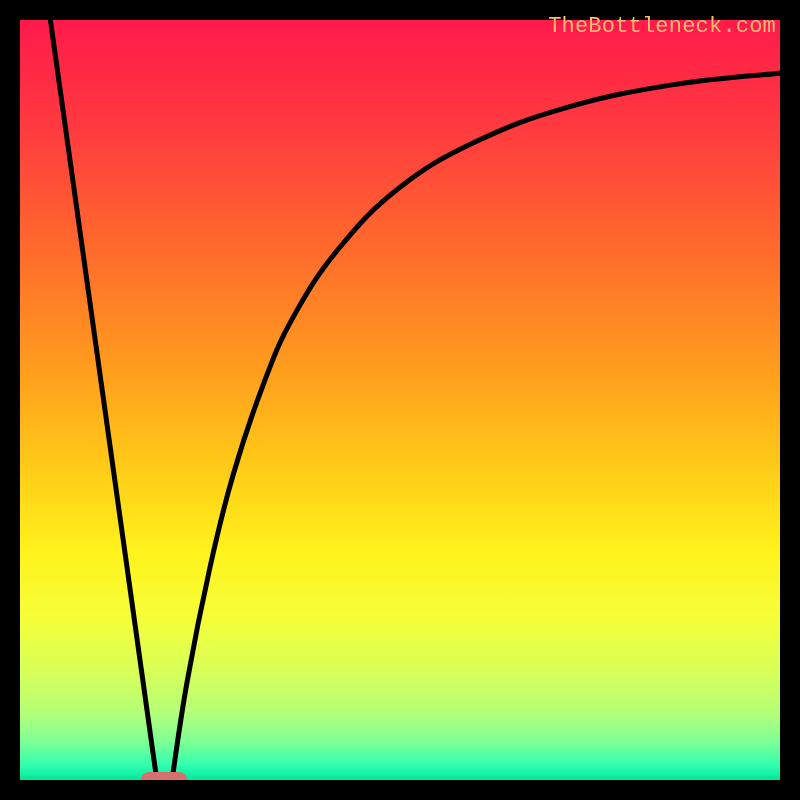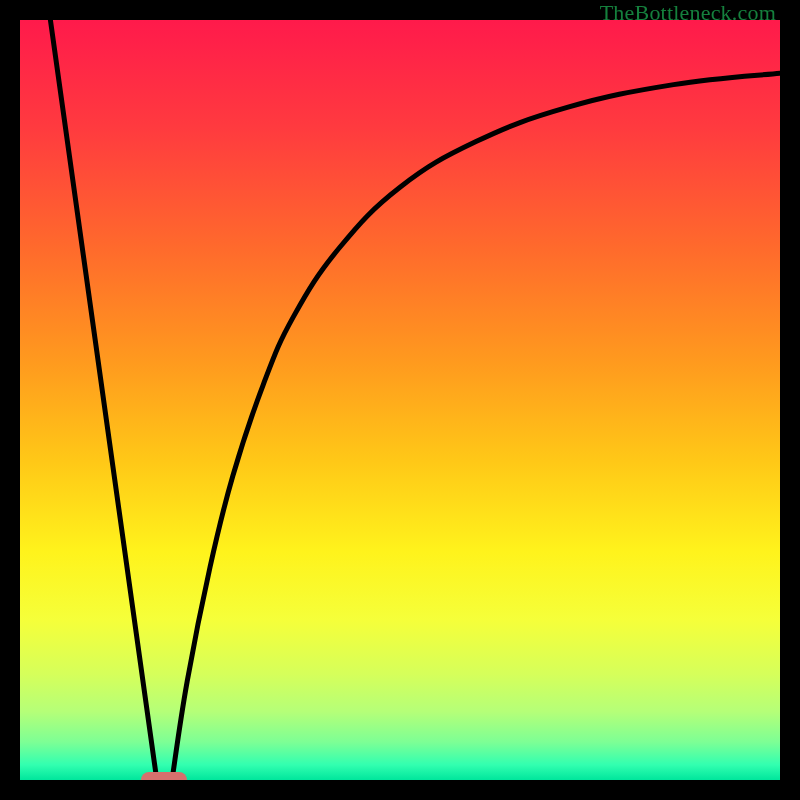--- a/index.html
+++ b/index.html
@@ -22,26 +22,26 @@
     width: 760px;
     height: 760px;
     overflow: hidden;
   }
   .gradient {
     position: absolute;
     inset: 0;
   }
   .watermark {
     position: absolute;
-    top: 0;
+    top: 14px;
     right: 24px;
-    font-family: Liberation Serif, serif;
+    font-family: Liberation Mono, monospace;
     font-size: 22px;
     font-weight: 400;
-    color: #15803d;
+    color: #fdba74;
     letter-spacing: 0.2px;
   }
   svg.curves {
     position: absolute;
     inset: 0;
   }
   .marker {
     position: absolute;
     width: 46px;
     height: 16px;

